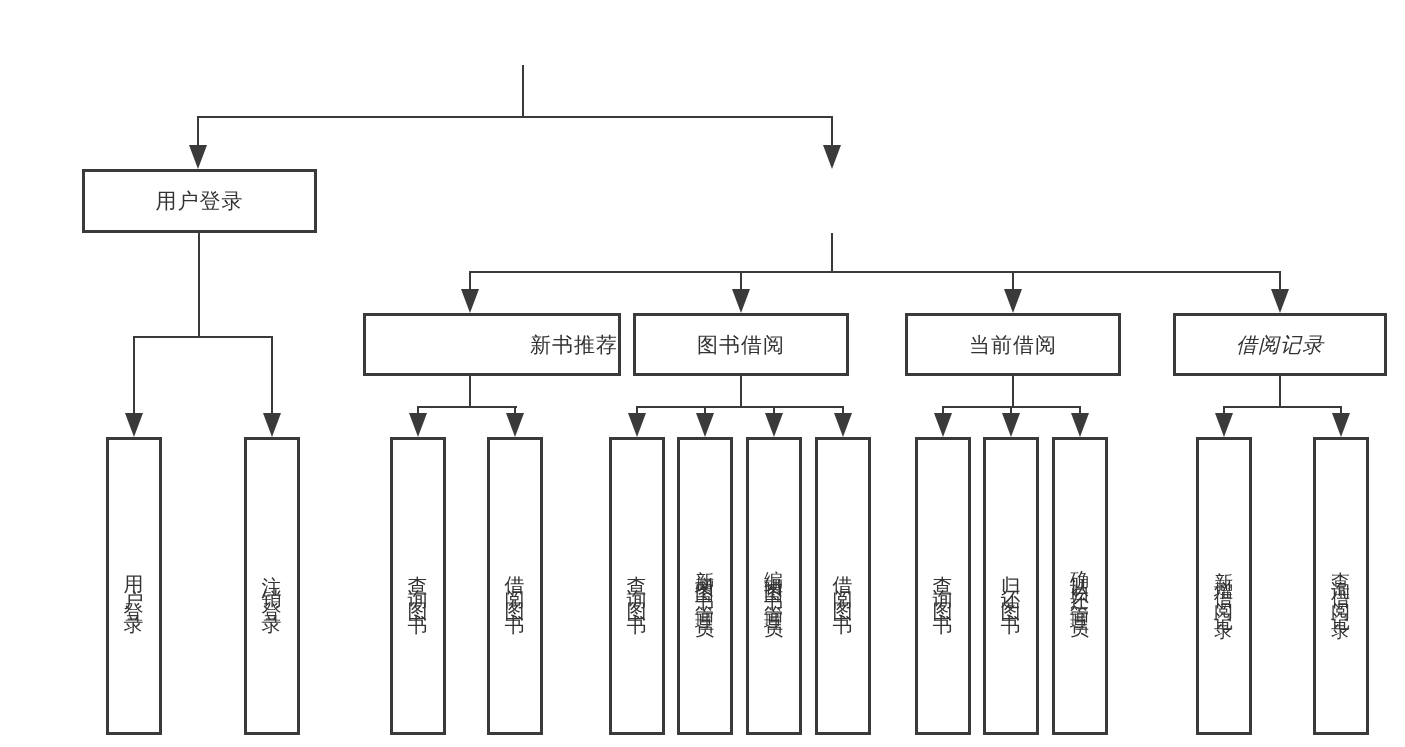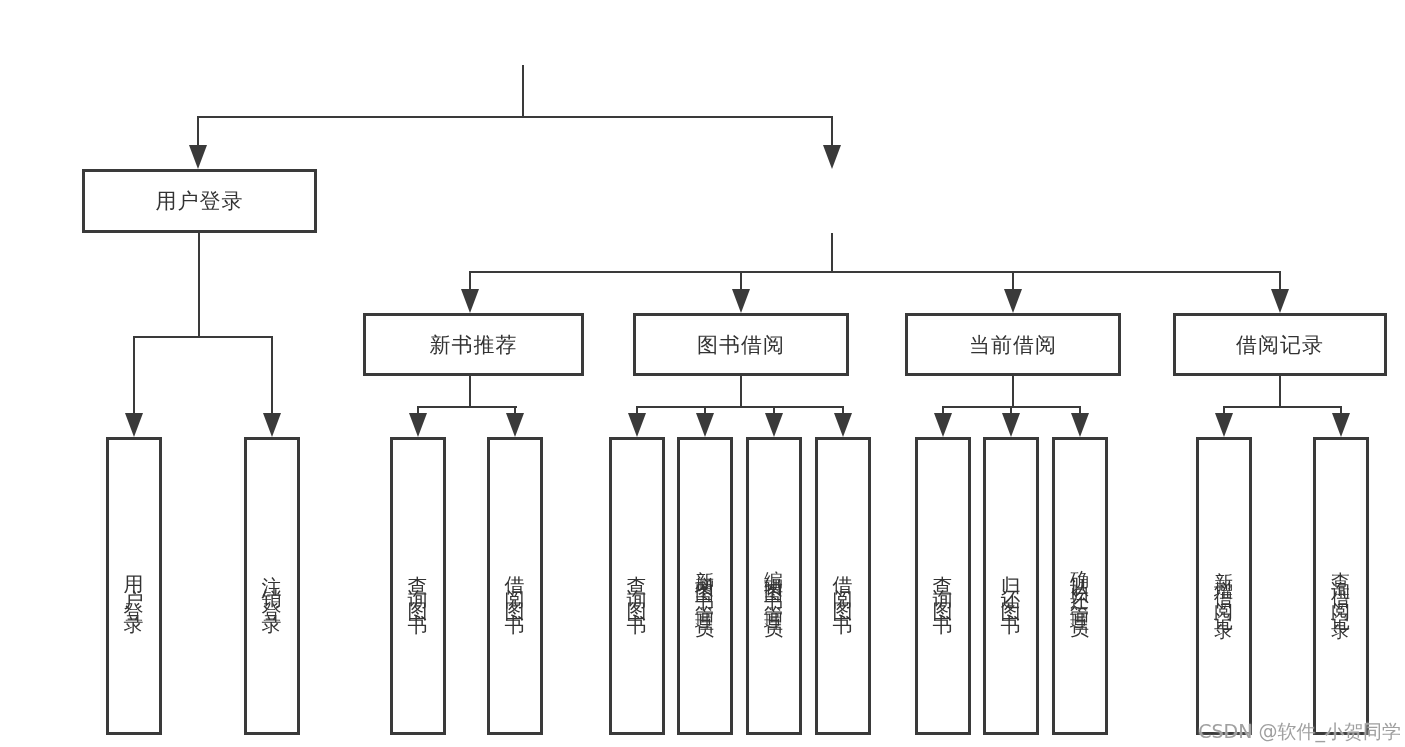--- a/index.html
+++ b/index.html
@@ -75,30 +75,30 @@
 </head>
 <body>
 
 <div class="canvas">
 
 
   <div class="node" style="left:82px; top:169px; width:235px; height:64px;">
     <span class="lbl">用户登录</span>
   </div>
 
-  <div class="node" style="left:363px; top:313px; width:221px; height:63px;">
+  <div class="node" style="left:363px; top:313px; width:258px; height:63px;justify-content:flex-end;">
     <span class="lbl">新书推荐</span>
   </div>
   <div class="node" style="left:905px; top:313px; width:216px; height:63px;">
     <span class="lbl">当前借阅</span>
   </div>
   <div class="node" style="left:633px; top:313px; width:216px; height:63px;">
     <span class="lbl">图书借阅</span>
   </div>
-  <div class="node" style="left:1173px; top:313px; width:214px; height:63px;">
+  <div class="node" style="left:1173px; top:313px; width:214px; height:63px;font-style:italic;">
     <span class="lbl">借阅记录</span>
   </div>
 
   <div class="node leaf" style="left:106px;">
     <span class="lbl">用户登录</span>
   </div>
   <div class="node leaf" style="left:244px;">
     <span class="lbl">注销登录</span>
   </div>
 
@@ -194,15 +194,14 @@
     <div class="arrow" style="left:1071px; top:413px;"></div>
 
     <div class="vline" style="left:1279px; top:376px; height:31px;"></div>
     <div class="hline" style="left:1223px; top:406px; width:119px;"></div>
     <div class="vline" style="left:1223px; top:406px; height:10px;"></div>
     <div class="arrow" style="left:1215px; top:413px;"></div>
     <div class="vline" style="left:1340px; top:406px; height:10px;"></div>
     <div class="arrow" style="left:1332px; top:413px;"></div>
   </div>
 
-  <div class="watermark">CSDN @软件_小贺同学</div>
 
 </div>
 
 </body></html>

